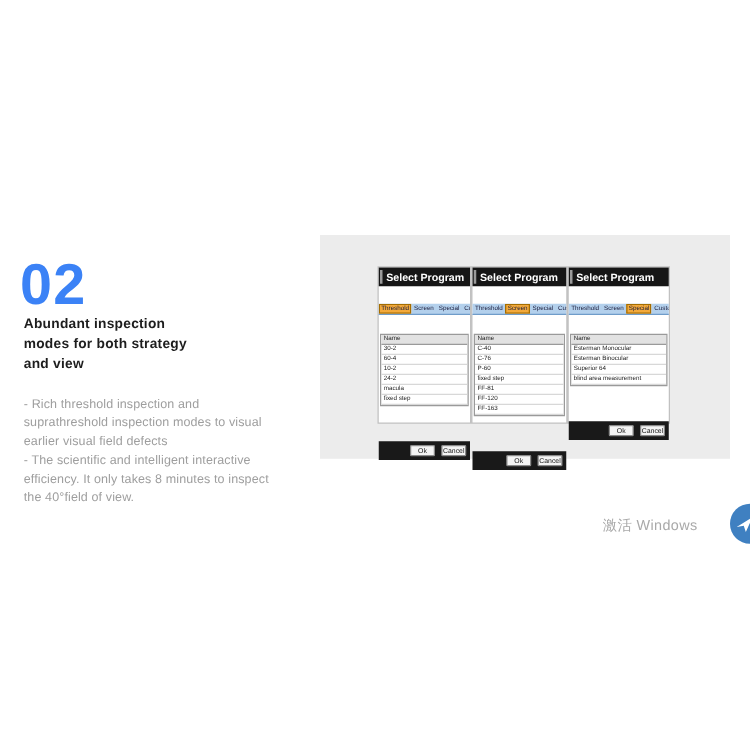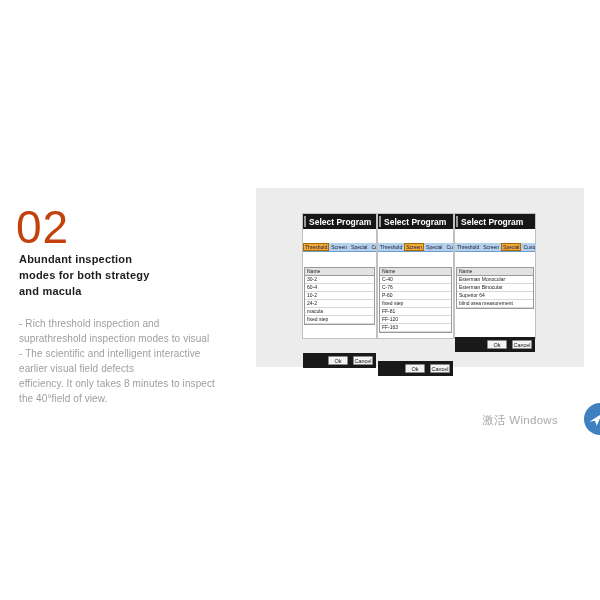--- a/index.html
+++ b/index.html
@@ -4,22 +4,22 @@
 <style>
   html,body { margin:0; padding:0; background:#fff; }
   .screen {
     position:relative; width:600px; height:600px; overflow:hidden;
     background:#ffffff; font-family:"Liberation Sans", sans-serif;
   }
 
   
   .section-number {
     position:absolute; left:16px; top:204px;
-    font-size:46px; font-weight:400; letter-spacing:1px;
-    color:#c2410c; line-height:1;
+    font-size:46px; font-weight:700; letter-spacing:1px;
+    color:#3b82f6; line-height:1;
   }
   .heading {
     position:absolute; left:19px; top:252px;
     font-size:11px; line-height:15.8px; font-weight:700;
     color:#1d1d1d; letter-spacing:0.2px; white-space:nowrap;
   }
   .body-text {
     position:absolute; left:19px; top:316px;
     font-size:10px; line-height:15px; color:#9e9e9e;
     letter-spacing:0.1px; white-space:nowrap;
@@ -99,28 +99,28 @@
 </head>
 <body>
 
 <div class="screen">
 
   <div class="section-number">02</div>
 
   <div class="heading">
     <div>Abundant inspection</div>
     <div>modes for both strategy</div>
-    <div>and macula</div>
+    <div>and view</div>
   </div>
 
   <div class="body-text">
     <div>- Rich threshold inspection and</div>
     <div>suprathreshold inspection modes to visual</div>
+    <div>earlier visual field defects</div>
     <div>- The scientific and intelligent interactive</div>
-    <div>earlier visual field defects</div>
     <div>efficiency. It only takes 8 minutes to inspect</div>
     <div>the 40°field of view.</div>
   </div>
 
   <div class="panel">
 
     <div class="dialog d0">
       <div class="titlebar">
         <span class="notch"></span>
         <span>Select Program</span>

